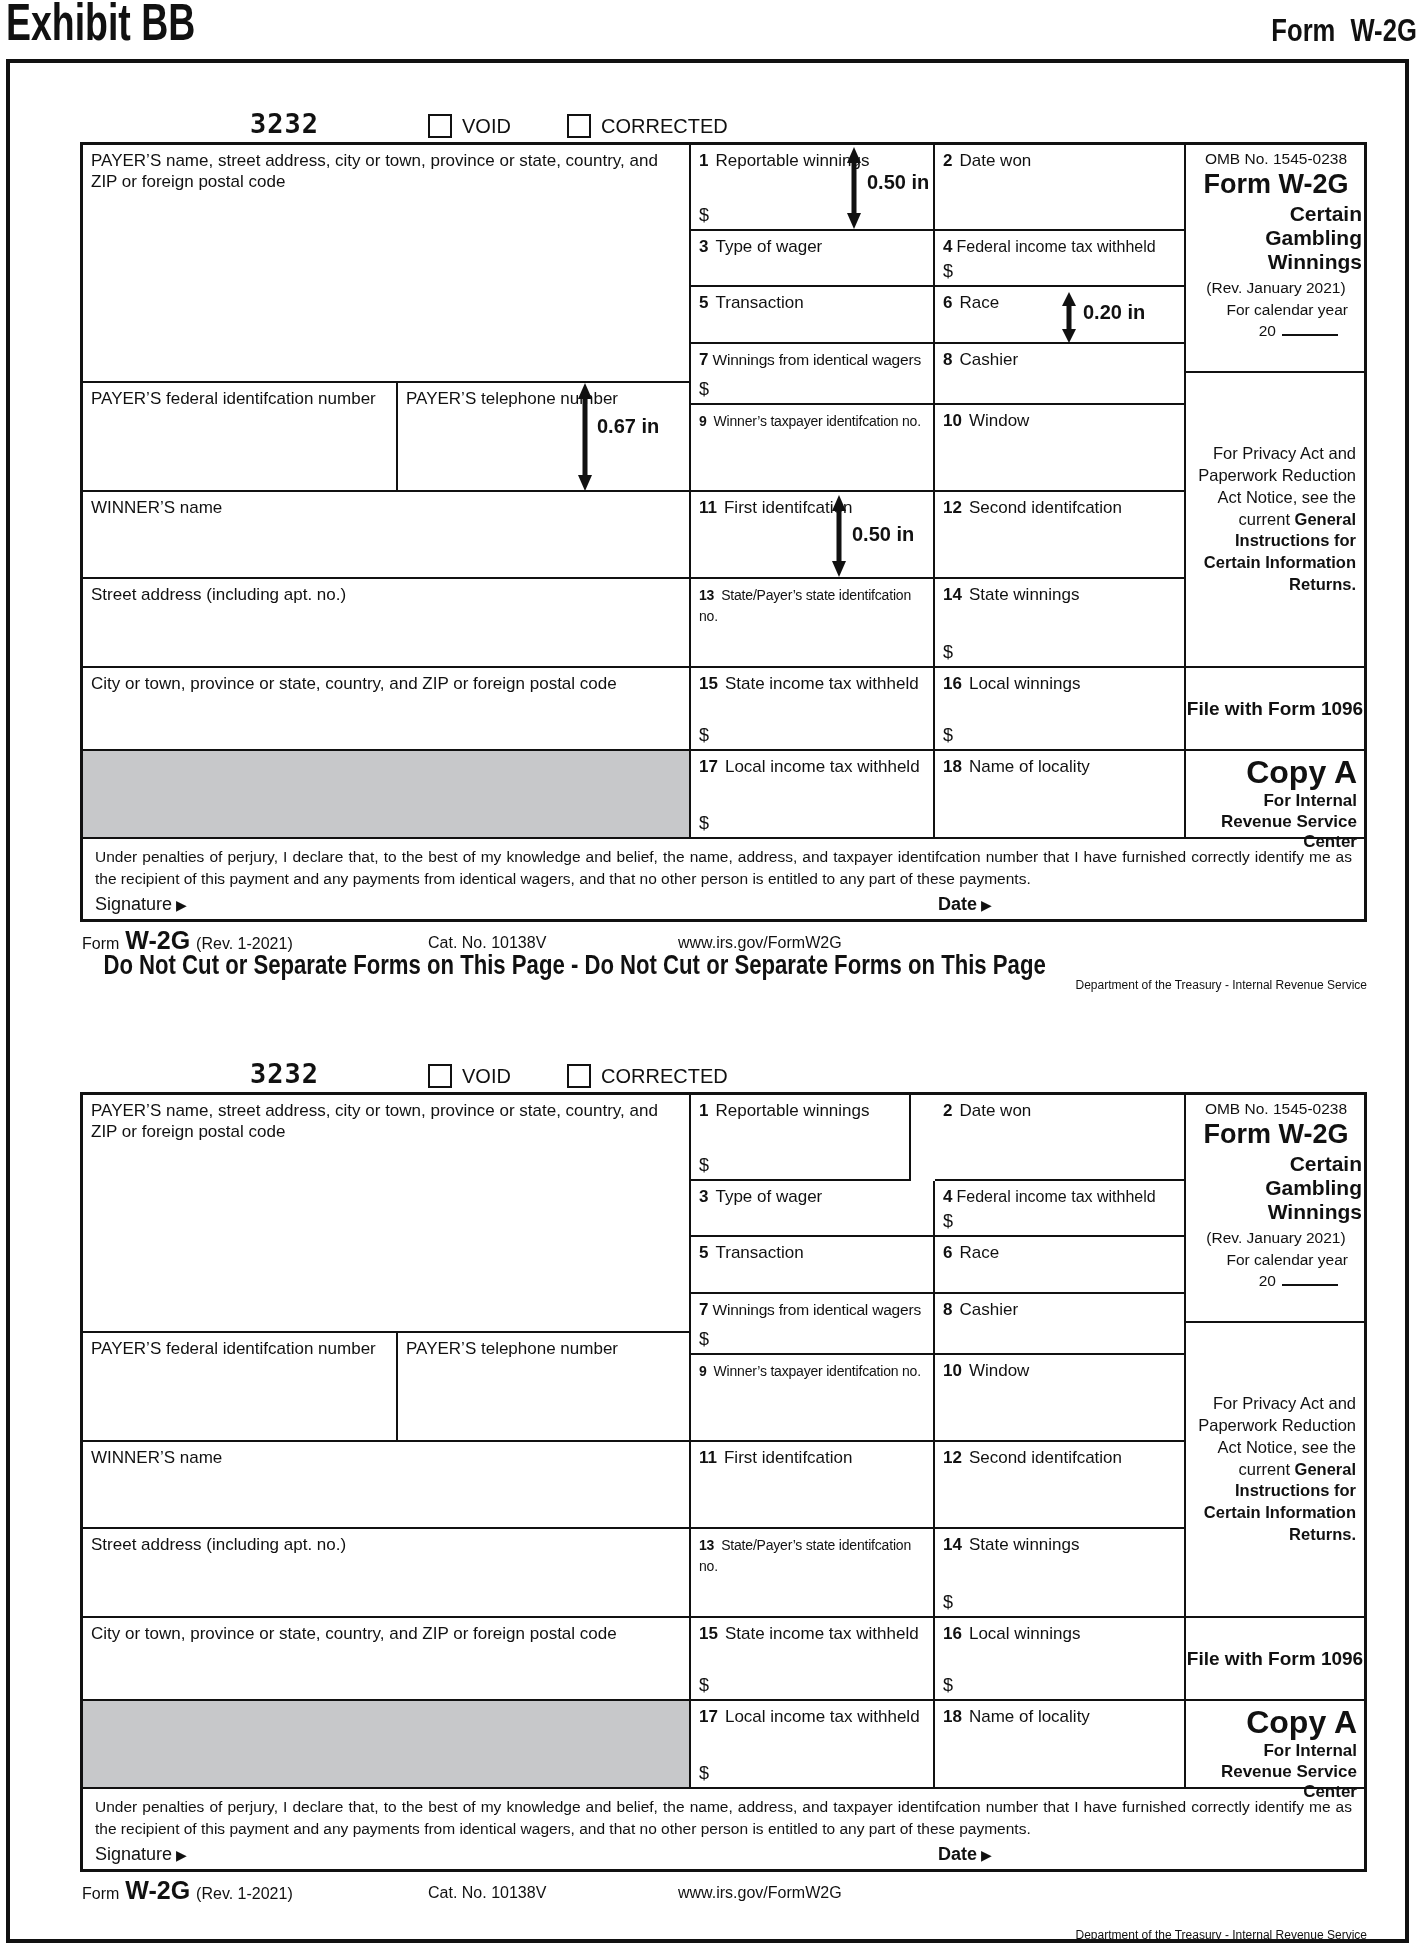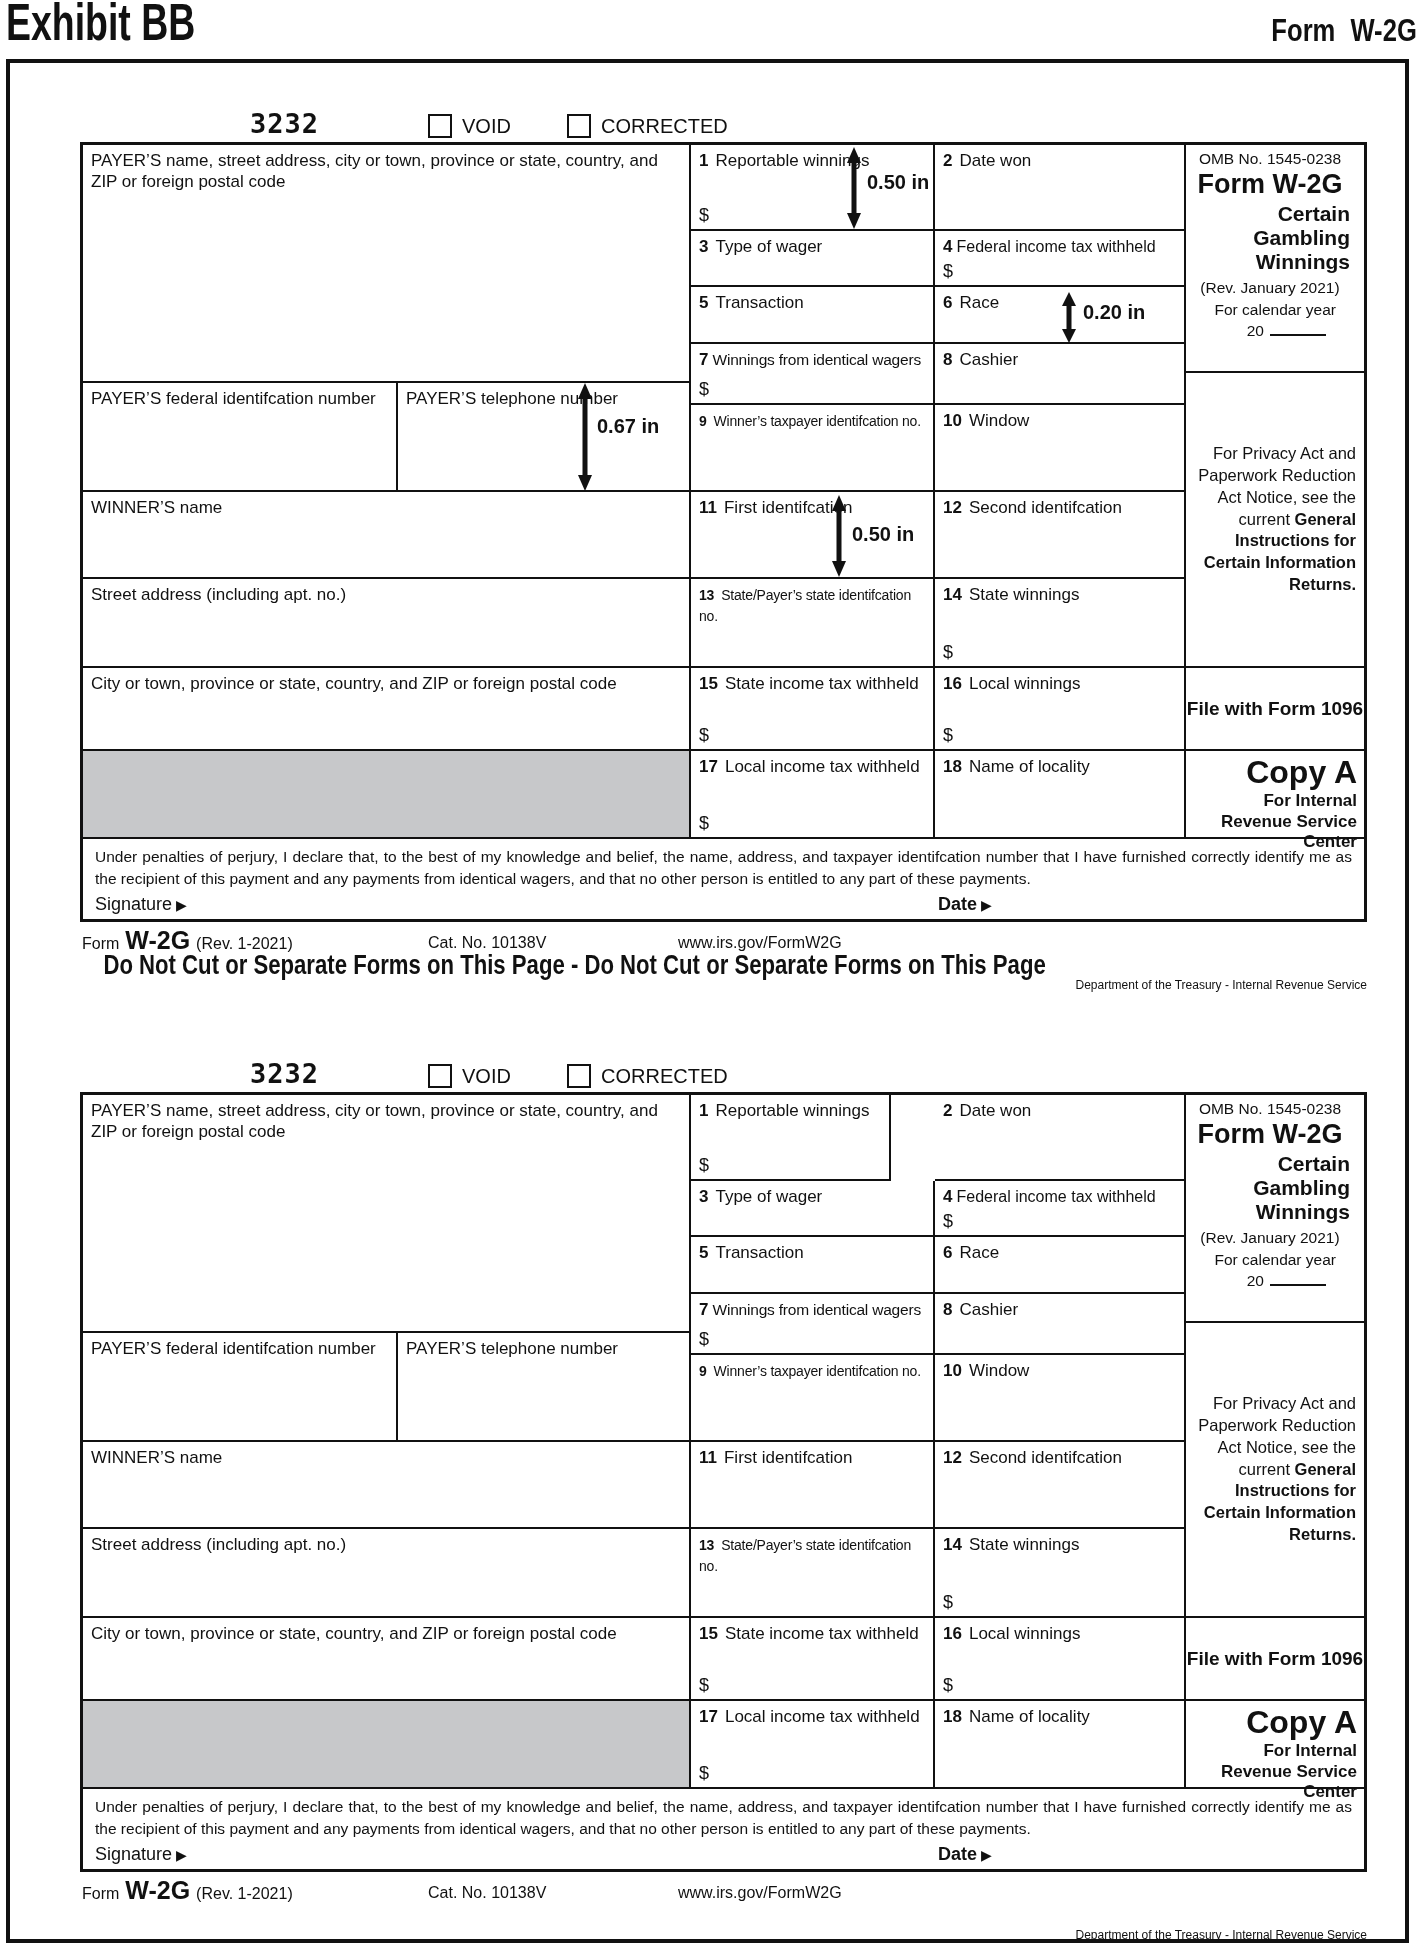--- a/index.html
+++ b/index.html
@@ -25,21 +25,21 @@
   .cell{position:absolute;box-sizing:border-box;padding:5px 8px;font-size:17px;line-height:1.25;}
   .br{border-right:2px solid #111;} .bb{border-bottom:2px solid #111;}
   .bno{font-weight:bold;margin-right:7px;}
   .small-lbl{font-size:14px;letter-spacing:-.2px;}
   .dollar{position:absolute;left:8px;bottom:3px;font-size:18px;}
   .shaded{background:#c7c8ca;}
 
   
   .right-panel{position:absolute;left:1103px;top:0;right:0;height:694px;}
   .rp-sec{position:absolute;left:0;right:0;box-sizing:border-box;border-bottom:2px solid #111;}
-  .rp1{top:0;height:228px;padding:5px 14px 0 4px;}
+  .rp1{top:0;height:228px;padding:5px 2px 0 4px;}
   .rp2{top:228px;height:295px;display:flex;align-items:center;padding:15px 8px;}
   .rp3{top:523px;height:83px;display:flex;align-items:center;justify-content:center;}
   .rp4{top:606px;height:88px;text-align:right;padding:4px 7px;}
   .omb{text-align:center;font-size:15.5px;}
   .rp-form-name{text-align:center;font-size:27px;font-weight:bold;margin-top:1px;}
   .rp-subtitle{text-align:right;font-size:21px;font-weight:bold;line-height:1.14;margin-top:2px;}
   .rp-rev{text-align:center;font-size:15.5px;margin-top:5px;}
   .rp-cal{text-align:right;font-size:15.5px;margin-top:4px;padding-right:14px;}
   .rp-cal2{text-align:right;font-size:15.5px;padding-right:24px;margin-top:2px;}
   .blank-line{display:inline-block;width:56px;border-bottom:2px solid #111;height:13px;margin-left:6px;}
@@ -277,21 +277,21 @@
       <span>WINNER’S name</span>
     </div>
     <div class="cell br bb" style="left:0;top:434px;width:608px;height:89px;">
       <span>Street address (including apt. no.)</span>
     </div>
     <div class="cell br bb" style="left:0;top:523px;width:608px;height:83px;">
       <span>City or town, province or state, country, and ZIP or foreign postal code</span>
     </div>
     <div class="cell br bb shaded" style="left:0;top:606px;width:608px;height:88px;"></div>
 
-    <div class="cell br bb" style="left:608px;top:0;width:200px;height:86px;">
+    <div class="cell br bb" style="left:608px;top:0;width:220px;height:86px;">
       <span class="bno">1</span><span>Reportable winnings</span>
       <span class="dollar">$</span>
     </div>
     <div class="cell br bb" style="left:608px;top:86px;width:244px;height:56px;">
       <span class="bno">3</span><span>Type of wager</span>
     </div>
     <div class="cell br bb" style="left:608px;top:142px;width:244px;height:57px;">
       <span class="bno">5</span><span>Transaction</span>
     </div>
     <div class="cell br bb" style="left:608px;top:199px;width:244px;height:61px;">

